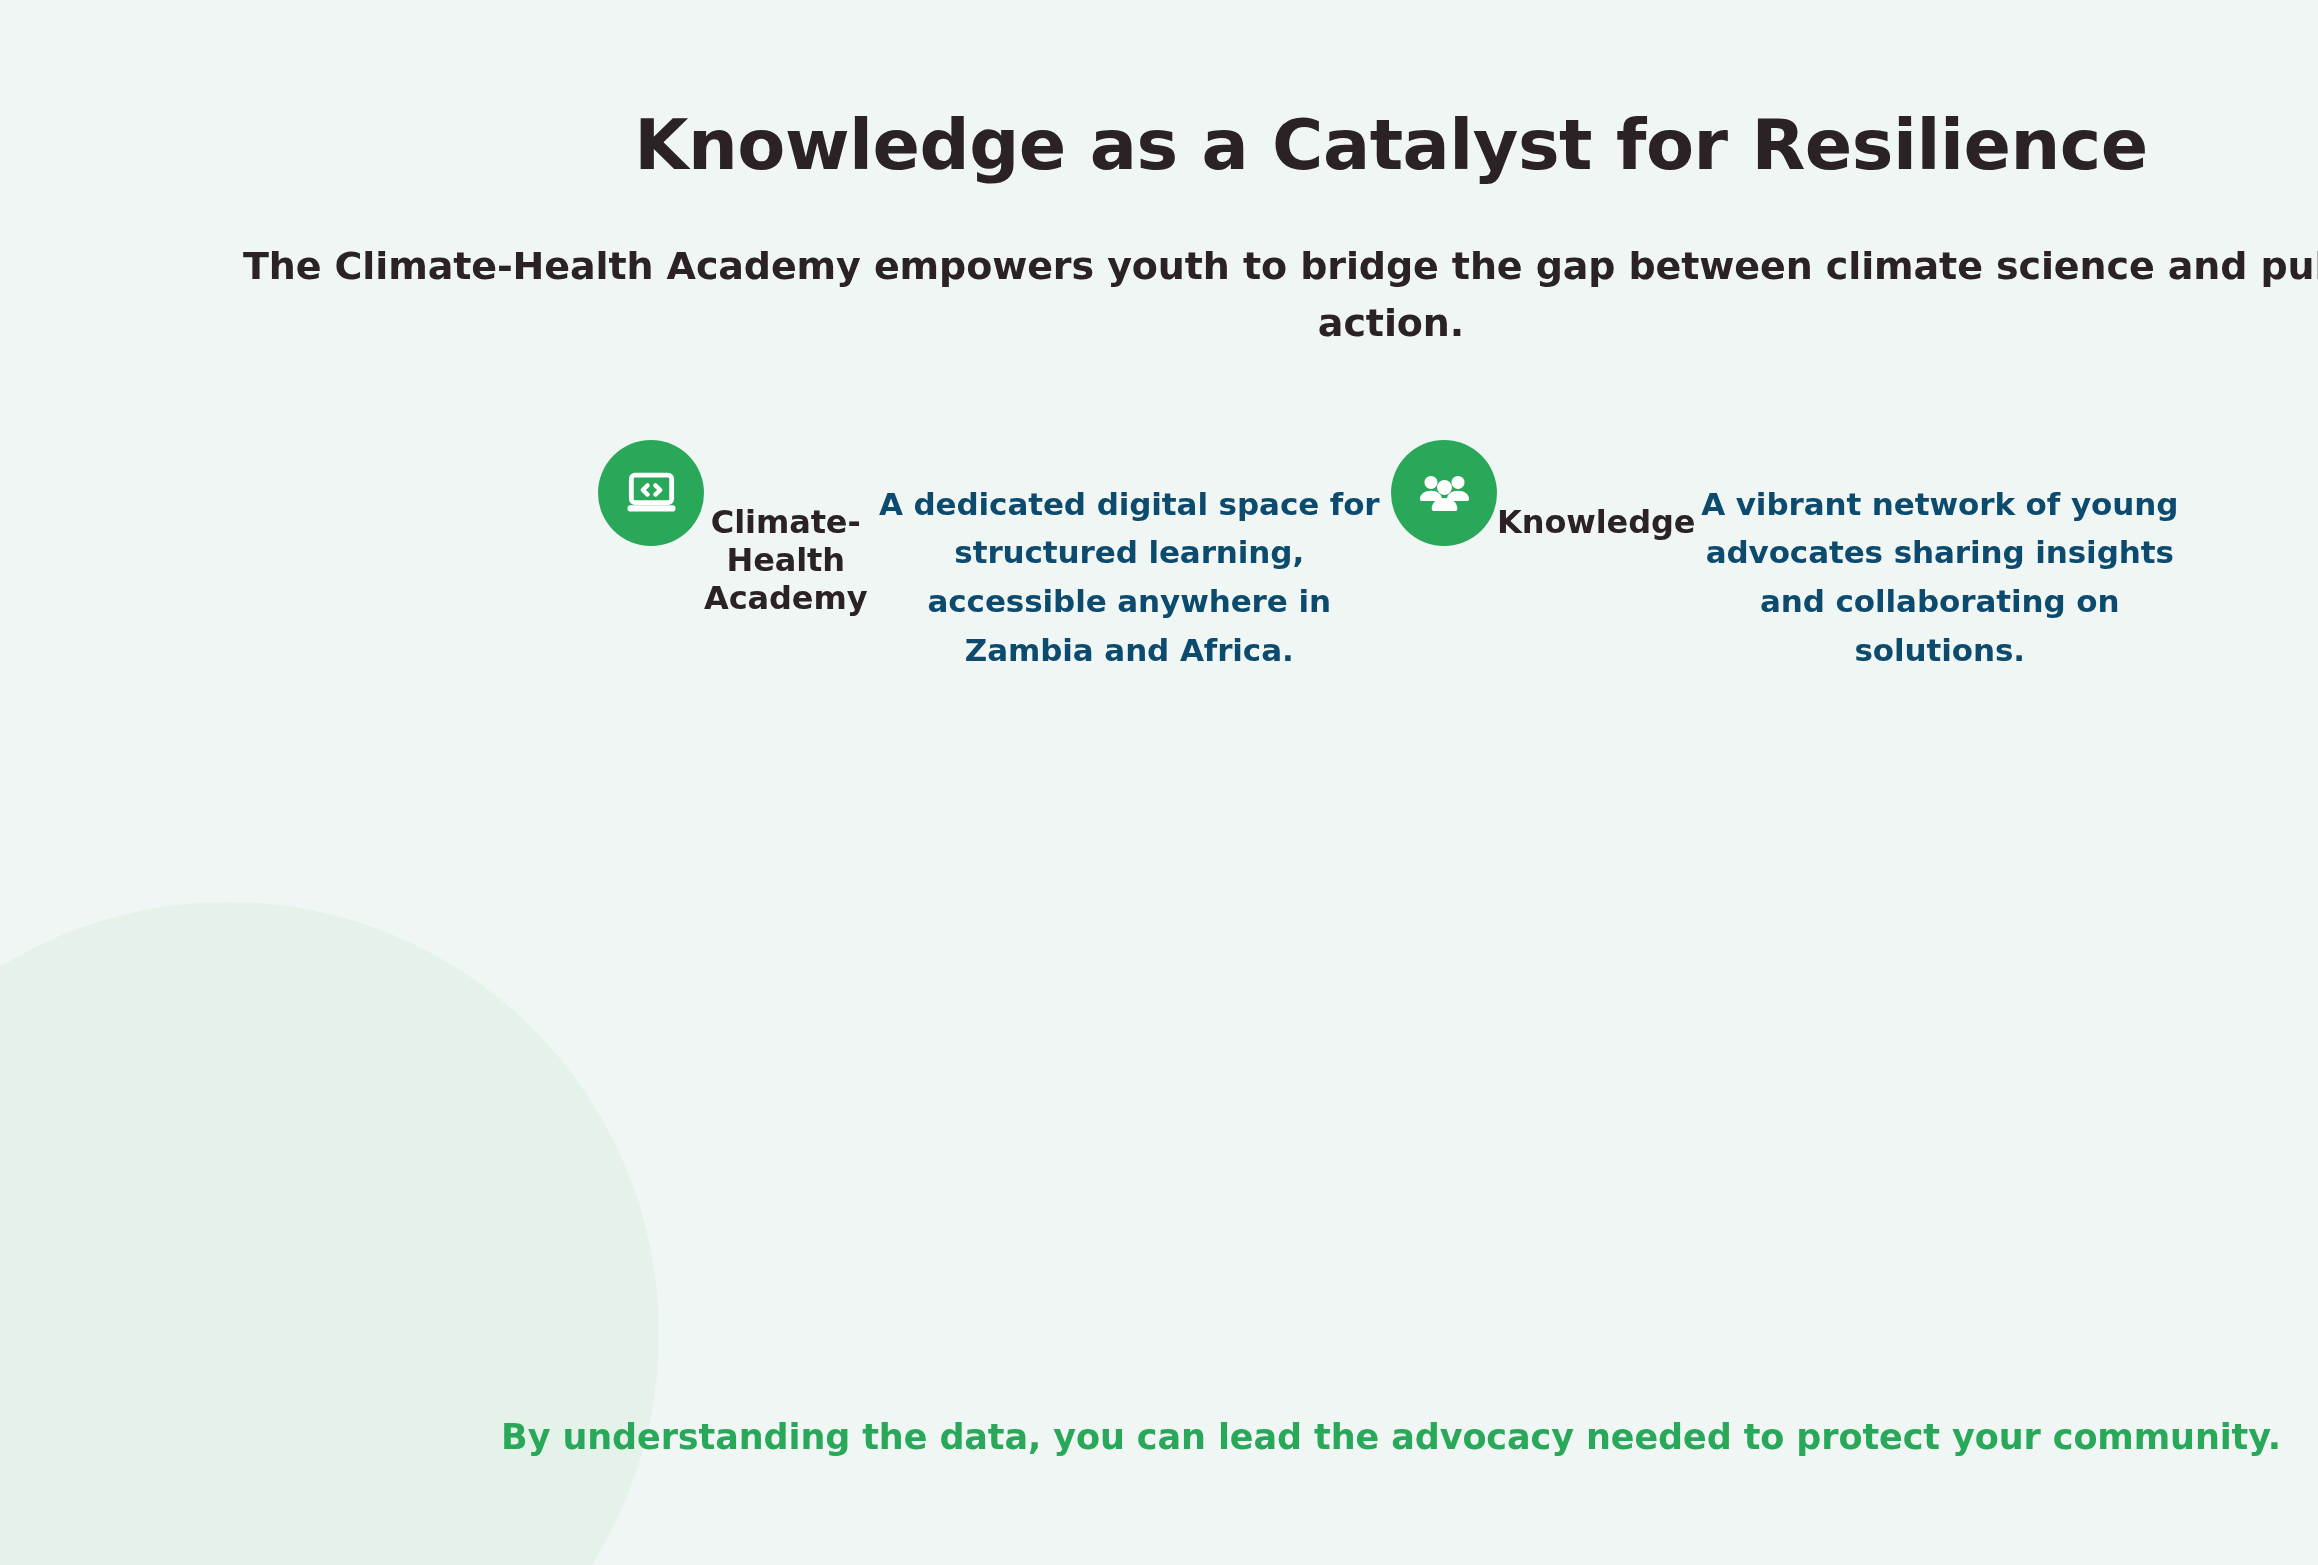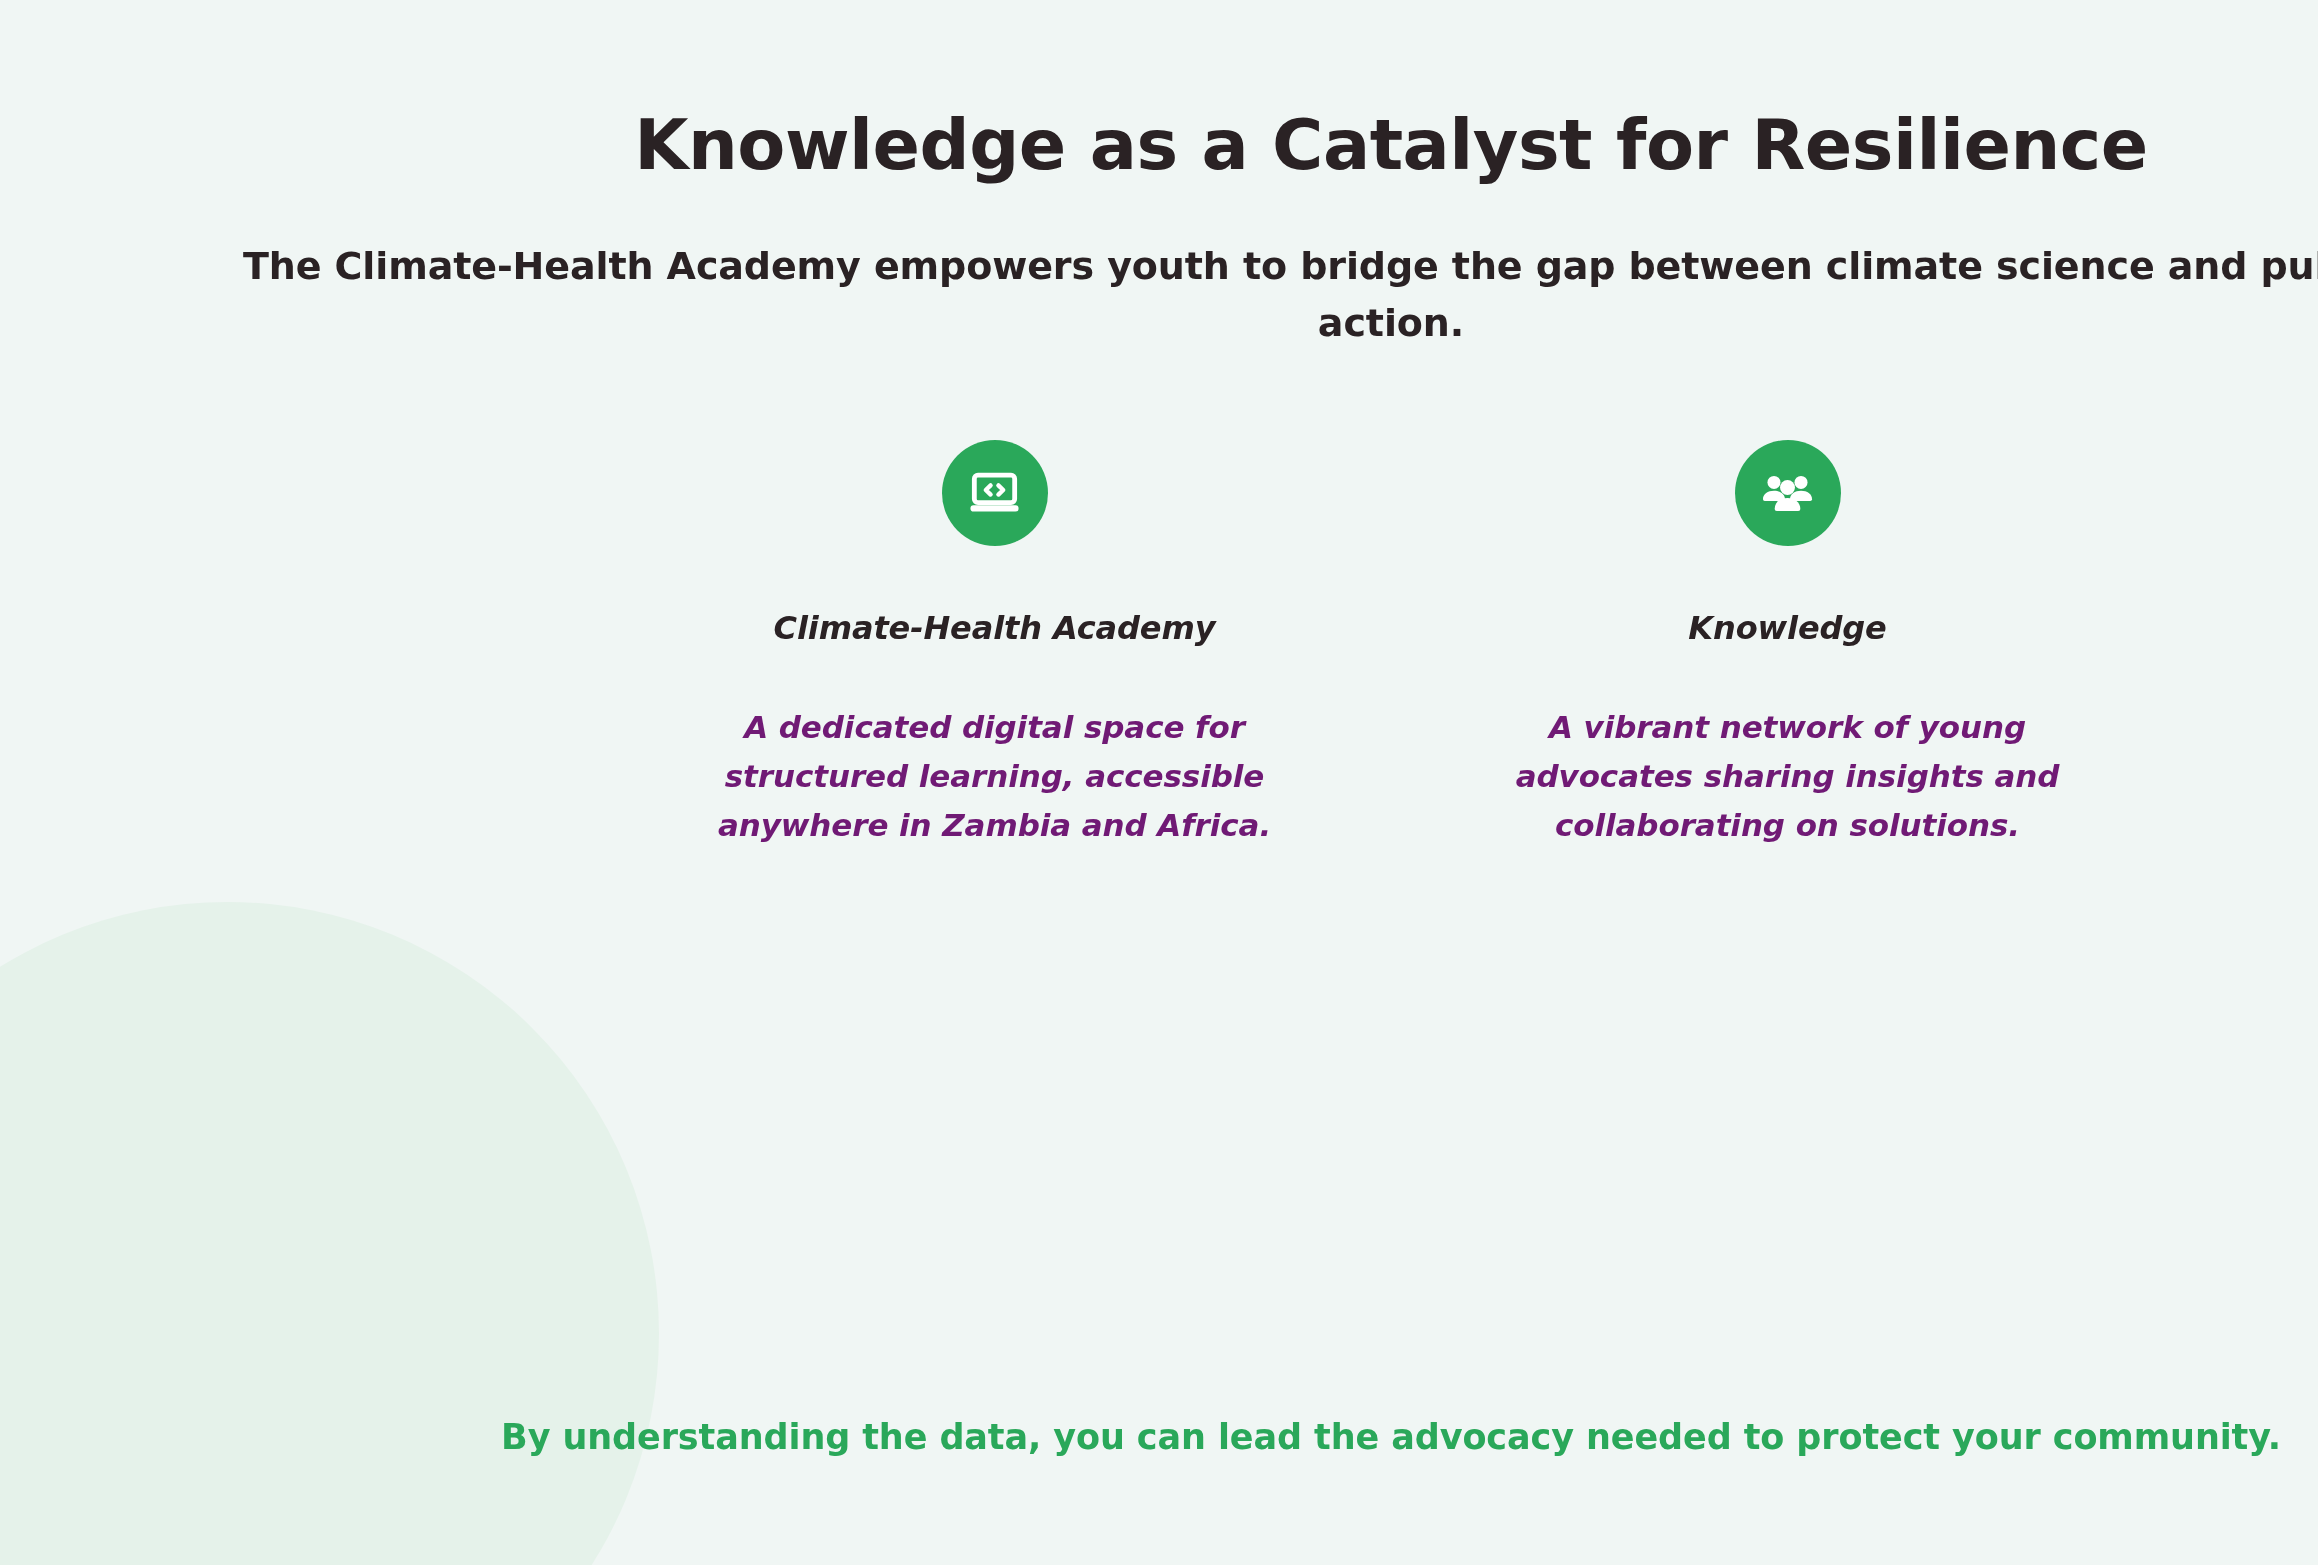--- a/index.html
+++ b/index.html
@@ -62,24 +62,23 @@
     margin-top:88px;
     display:flex;
     justify-content:center;
     align-items:flex-start;
     width:2782px;
   }
 
   .feature-col {
     width:793px;
     display:flex;
-    flex-direction:column;
-    align-items:center;
+    flex-direction:row;
+    align-items:flex-start;
     text-align:center;
-    font-style:italic;
   }
 
   .feature-icon-circle {
     width:106px;
     height:106px;
     border-radius:50%;
     background:#2aa85a;
     display:flex;
     align-items:center;
     justify-content:center;
@@ -91,24 +90,24 @@
   .feature-title {
     margin-top:63px;
     font-size:32px;
     font-weight:800;
     color:#2a2224;
     letter-spacing:-0.1px;
     line-height:1.2;
   }
 
   .feature-desc {
-    margin-top:56px;
+    margin-top:40px;
     font-size:31px;
     font-weight:700;
-    color:#701a75;
+    color:#0c4a6e;
     line-height:1.58;
     letter-spacing:-0.1px;
     max-width:621px;
   }
 
   .feature-col.col-narrow .feature-desc { max-width:603px; }
   .feature-col.col-wide  .feature-desc { max-width:658px; }
 
   
   #closing-line {

